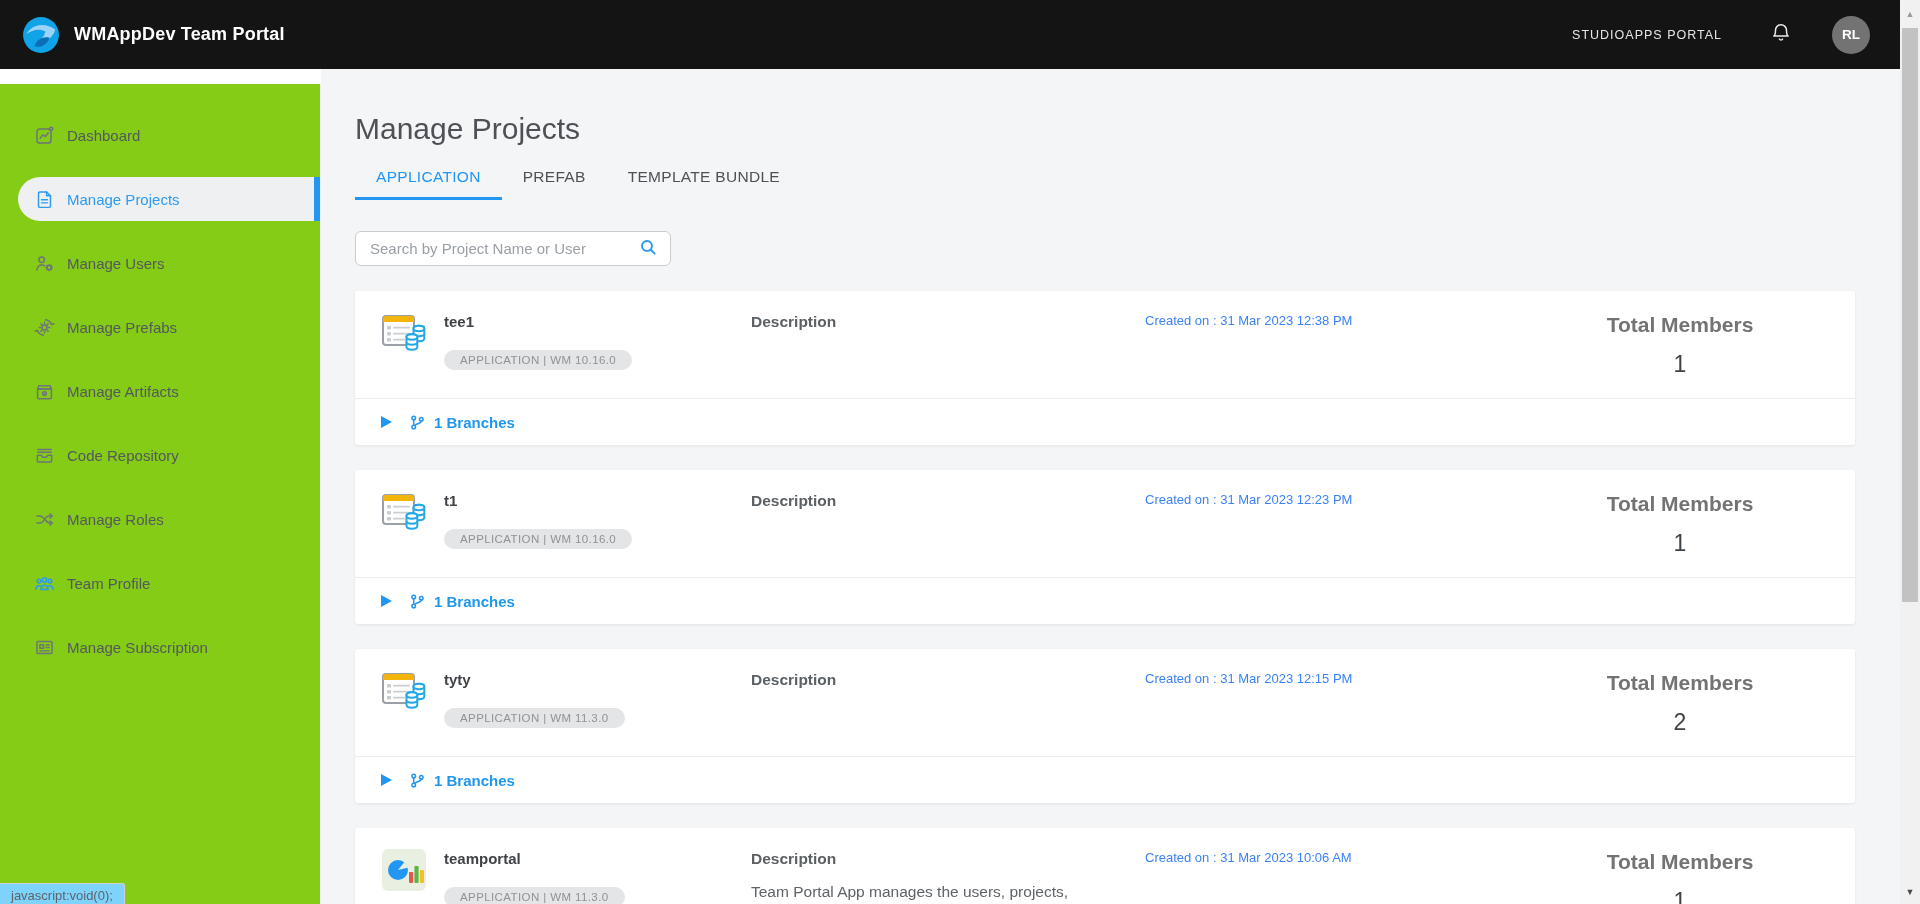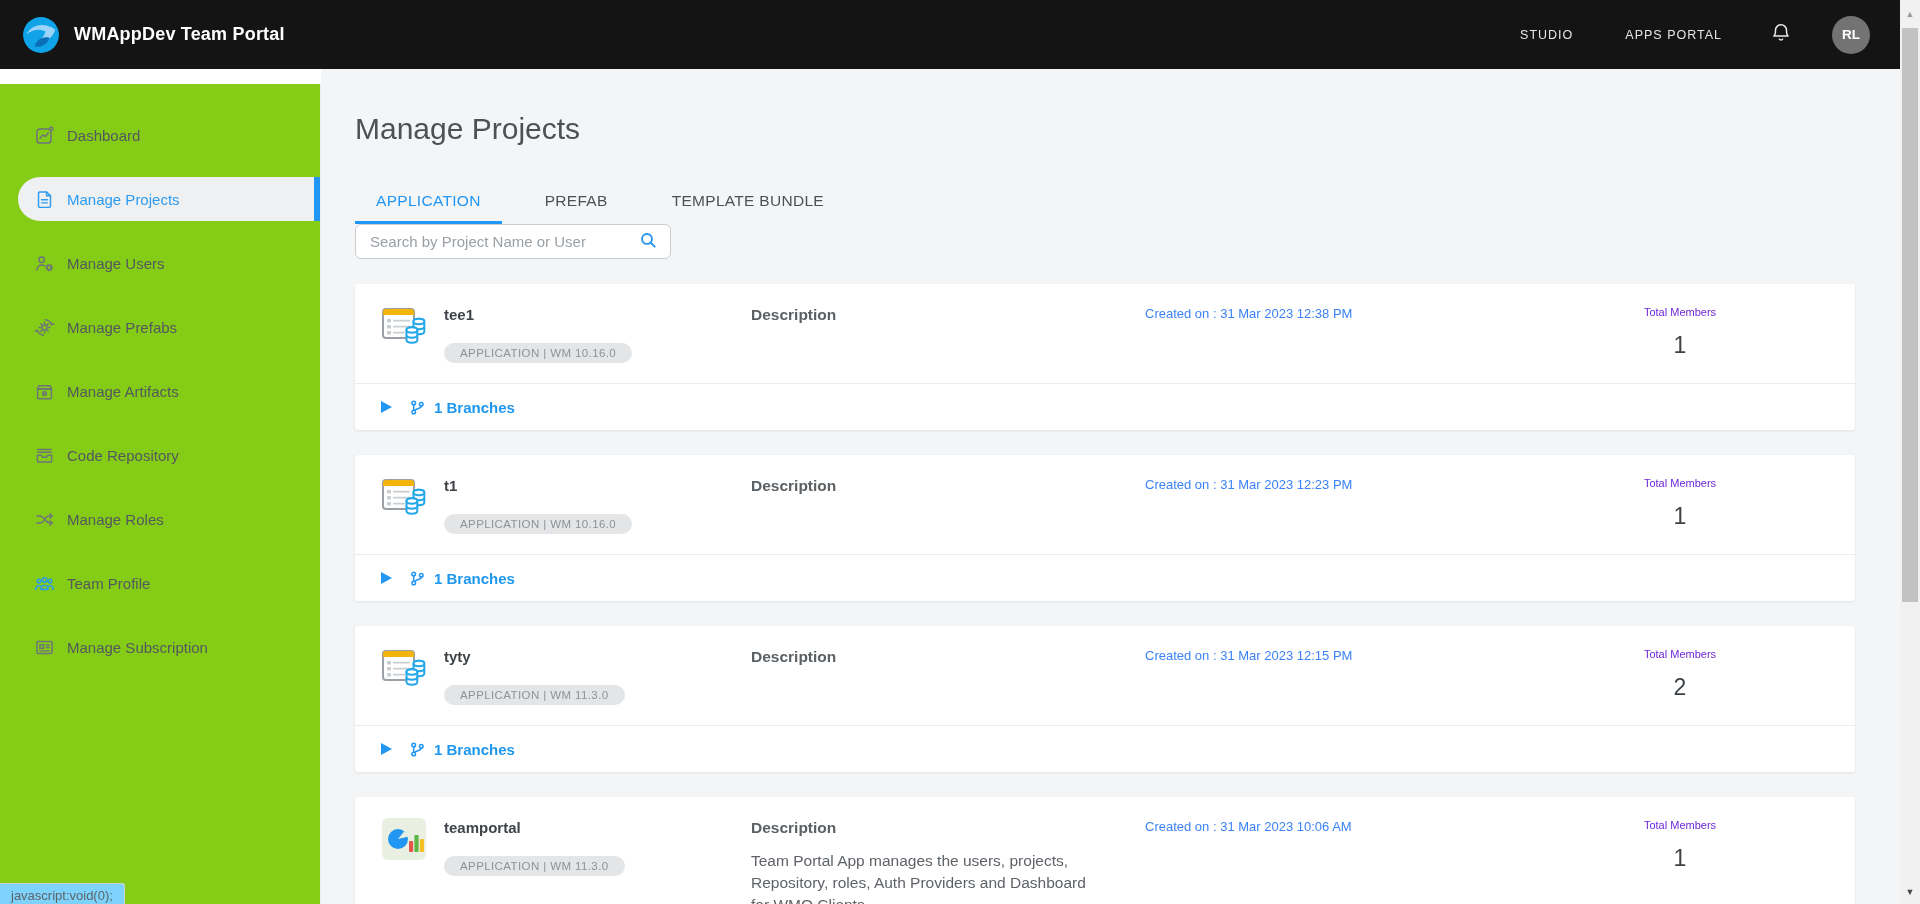--- a/index.html
+++ b/index.html
@@ -7,21 +7,21 @@
     font-family:"Liberation Sans","DejaVu Sans",sans-serif; }
   .app { position:absolute; left:0; top:0; width:1900px; height:904px; }
 
   
   .topbar { position:absolute; left:0; top:0; width:1900px; height:69px; background:#141414;
     display:flex; align-items:center; padding:0 30px 0 22px; }
   .logo { width:38px; height:38px; flex:0 0 auto; }
   .app-title { color:#fff; font-size:18px; font-weight:700; letter-spacing:.2px; margin-left:14px; }
   .top-right { margin-left:auto; display:flex; align-items:center; }
   .top-link { color:#e4e6e8; font-size:12.5px; font-weight:500; letter-spacing:1px; text-decoration:none;
-    margin-left:52px; cursor:pointer; }
+    cursor:pointer; }
   .bell-btn { margin-left:48px; display:flex; align-items:center; cursor:pointer; background:none; border:none; }
   .avatar { margin-left:40px; width:38px; height:38px; border-radius:50%; background:#737373; color:#fff;
     font-size:13.5px; font-weight:700; display:flex; align-items:center; justify-content:center; cursor:pointer; }
 
   
   .sidebar { position:absolute; left:0; top:84px; width:321px; height:835px; background:#84cc16;
     border-right:1px solid #ededed; }
   .side-menu { padding-top:29px; display:flex; flex-direction:column; gap:20px; }
   .side-item { position:relative; height:44px; display:flex; align-items:center; padding-left:33px;
     cursor:pointer; color:#54595d; }
@@ -36,46 +36,46 @@
   
   .main { position:absolute; left:321px; top:69px; width:1579px; height:835px; background:#f4f5f7;
     padding:43px 45px 0 34px; overflow:hidden; }
   .page-title { font-size:30px; font-weight:400; color:#4d5156; }
   .head-actions { position:absolute; top:54px; right:46px; display:flex; gap:8px; }
   .upload-btn { width:64px; height:44px; background:#ebebeb; border:none; border-radius:4px;
     display:flex; align-items:center; justify-content:center; cursor:pointer; }
   .import-btn { height:44px; padding:0 34px; background:#1e9ceb; color:#fff; border:none; border-radius:4px;
     font-size:15px; font-weight:500; cursor:pointer; font-family:inherit; }
 
-  .tabs { margin-top:46px; display:flex; gap:22px; }
+  .tabs { margin-top:22px; display:flex; gap:0; }
   .tab { background:none; border:none; font-family:inherit; font-size:15.5px; font-weight:500;
     letter-spacing:.3px; color:#4d5156; padding:0 21px 11px; border-bottom:3px solid transparent; cursor:pointer; }
   .tab.active { color:#2196f3; border-bottom-color:#2196f3; }
 
-  .search-wrap { width:316px; height:35px; background:#fff; border:1px solid #c9cdd1;
+  .search-wrap { margin-top:31px; width:316px; height:35px; background:#fff; border:1px solid #c9cdd1;
     border-radius:6px; display:flex; align-items:center; padding:0 10px 0 14px;gap:40px; }
   .search-input { flex:1; border:none; outline:none; font-size:15px; color:#3c4043; background:transparent;
     font-family:inherit; }
   .search-input::placeholder { color:#9aa0a6; }
   .search-btn { background:none; border:none; display:flex; cursor:pointer; padding:2px; }
 
   .project-list { margin-top:25px; }
   .card { background:#fff; border-radius:3px; box-shadow:0 1px 3px rgba(0,0,0,.08); margin-bottom:25px; }
   .card-top { display:grid; grid-template-columns:396px 394px 360px 1fr; padding:20px 0; }
   .col-name { padding-left:26px; display:flex; gap:17px; }
   .proj-icon { width:46px; height:44px; flex:0 0 auto; }
   .proj-name { font-size:15px; font-weight:700; color:#3f4347; padding-top:2px; }
   .proj-badge { margin-top:20px; display:inline-block; background:#e4e5e6; color:#8e9397; font-size:11.5px;
     letter-spacing:.4px; padding:4px 16px; border-radius:12px; white-space:nowrap; }
   .desc-label { font-size:15.5px; font-weight:700; color:#5b6064; padding-top:2px; }
   .desc-body { margin-top:13px; font-size:15.5px; color:#5f6368; line-height:22px; padding-right:40px; }
   .desc-body:empty { display:none; }
   .col-created { font-size:13px; color:#3b82f6; padding-top:2px; }
   .col-members { text-align:center; }
-  .members-label { font-size:11px; font-weight:400; color:#6d28d9; padding-top:2px; }
+  .members-label { font-size:21px; font-weight:700; color:#737373; padding-top:2px; }
   .members-value { margin-top:14px; font-size:23px; font-weight:500; color:#3e4347; }
   .card-branches { border-top:1px solid #ececec; height:47px; display:flex; align-items:center;
     padding:0 26px; cursor:pointer; }
   .tri { width:0; height:0; border-left:11px solid #2196f3; border-top:6.5px solid transparent;
     border-bottom:6.5px solid transparent; margin-right:17px; }
   .branch-ico { display:flex; margin-right:8px; }
   .branches-label { font-size:15px; font-weight:700; color:#1e97ee; }
 
   
   .status-tip { position:absolute; left:0; bottom:0; background:#7dd3fc; border:1px solid #cfd0d0;

